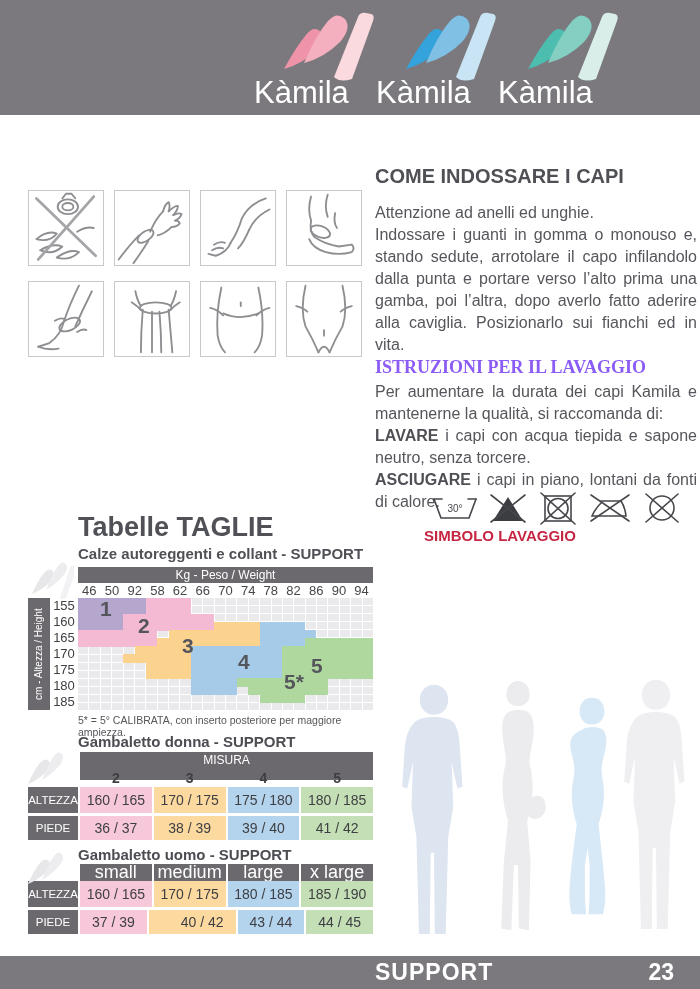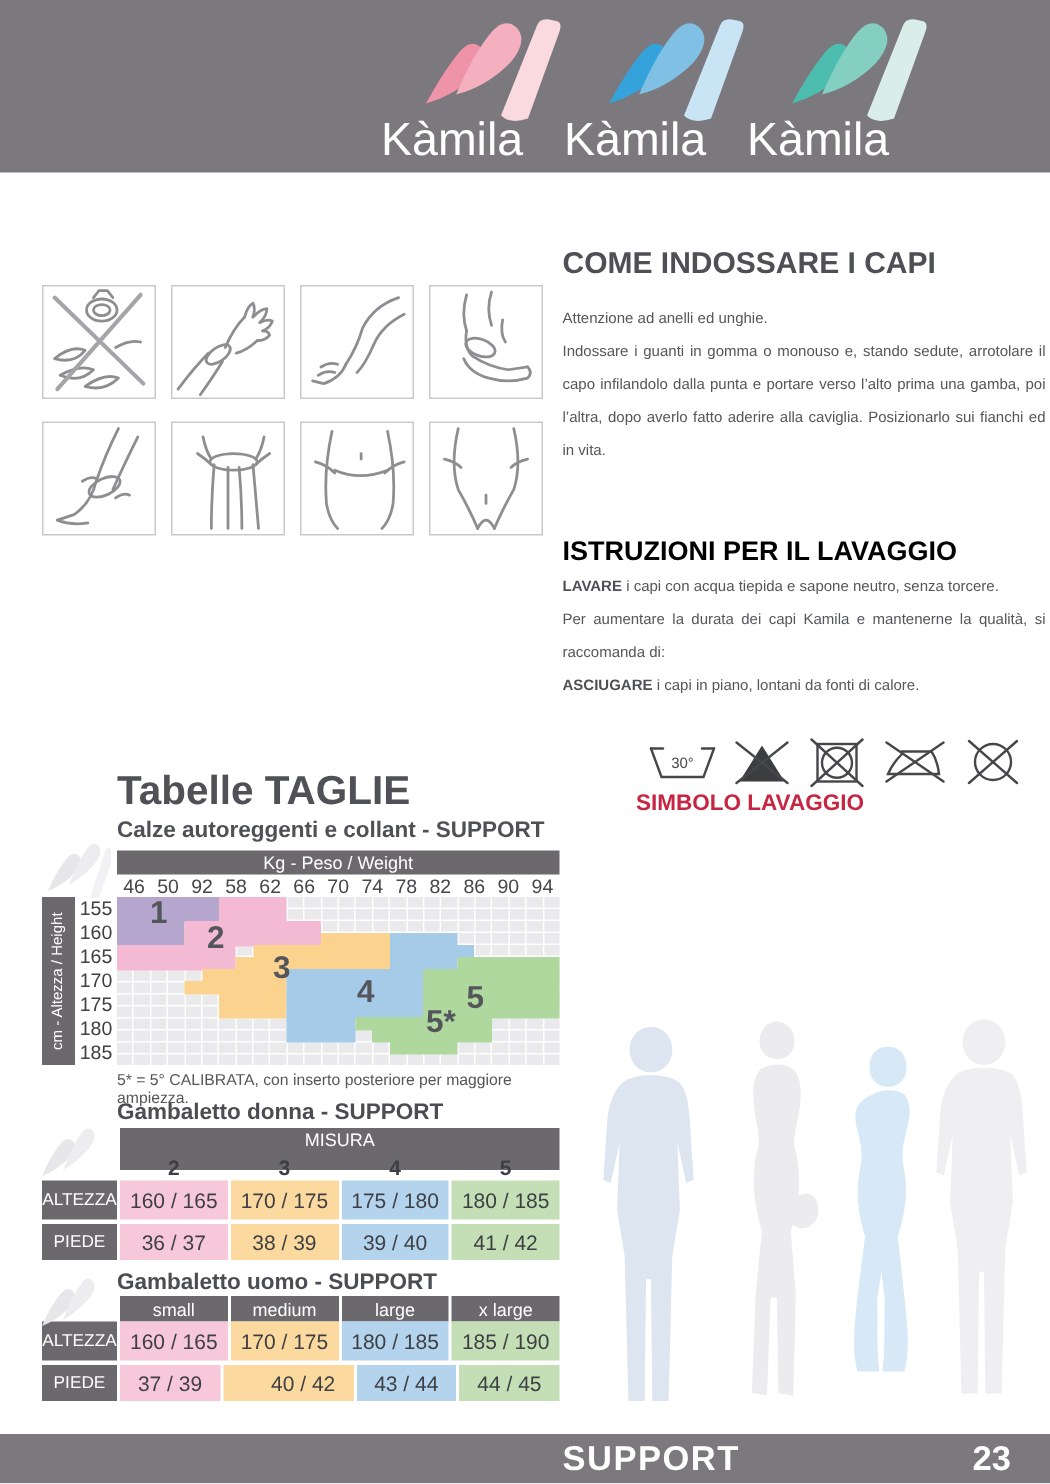--- a/index.html
+++ b/index.html
@@ -13,22 +13,22 @@
   .logo-text{position:absolute;left:0;bottom:4px;color:#fff;font-size:31px;font-weight:400;letter-spacing:0px;}
   
   .boxgrid{position:absolute;left:28px;top:190px;width:338px;}
   .ibox{position:absolute;width:76px;height:76px;border:1px solid #c9c9cb;background:#fff;box-sizing:border-box;}
   .ibox svg{width:74px;height:74px;}
   .sk{fill:none;stroke:#8e8e92;stroke-width:2;stroke-linecap:round;stroke-linejoin:round;}
   .skx{fill:none;stroke:#a5a5a9;stroke-width:3;stroke-linecap:round;}
   
   .rcol{position:absolute;left:375px;width:322px;}
   .h1{font-size:20px;font-weight:bold;color:#4f5055;margin:0 0 14px 0;}
-  .h2{font-size:18px;font-weight:bold;color:#000000;margin:0 0 3px 0;}
-  .body-p{font-size:10px;line-height:22px;color:#55565b;text-align:justify;margin:0;}
+  .h2{font-size:18px;font-weight:bold;color:#8b5cf6;margin:0 0 3px 0;font-family:Liberation Serif, serif;}
+  .body-p{font-size:16px;line-height:22px;color:#55565b;text-align:justify;margin:0;}
   .body-p b{color:#4f5055;}
   .first-line{text-align:left;}
   .wash-syms{position:absolute;left:432px;top:491px;display:flex;gap:9px;align-items:center;}
   .wash-syms svg{display:block;}
   .wsym{fill:none;stroke:#46474b;stroke-width:1.6;stroke-linecap:round;}
   .wash-cap{position:absolute;left:424px;top:527px;font-size:15px;font-weight:bold;}
   
   .tt-title{position:absolute;left:78px;top:512px;font-size:27px;font-weight:bold;color:#505156;}
   .tt-sub{position:absolute;left:78px;top:545px;font-size:15px;font-weight:bold;color:#505156;}
   .chart{position:absolute;left:28px;top:567px;width:345px;}
@@ -46,21 +46,21 @@
   .gcell{background:#eaeaec;}
   .zone{position:absolute;}
   .zlabel{position:absolute;font-size:21px;font-weight:bold;color:#55565c;line-height:20px;}
   .footnote{position:absolute;left:50px;top:147px;width:300px;font-size:10.5px;color:#55565a;}
   
   .tbl-title{position:absolute;left:78px;font-size:15px;font-weight:bold;color:#4c4d52;}
   .bar{position:absolute;background:#6b696e;color:#fff;text-align:center;}
   .trow{position:absolute;left:80px;width:293px;display:flex;gap:2px;}
   .tcell{flex:1;text-align:center;color:#3e3f43;font-size:14px;display:flex;align-items:center;justify-content:center;}
   .thead-white .tcell{font-weight:bold;color:#3e3f43;}
-  .thead-gray .tcell{background:#6b696e;color:#fff;font-size:12px;font-weight:normal;}
+  .thead-gray .tcell{background:#6b696e;color:#fff;font-size:18px;font-weight:normal;}
   .rlabel{position:absolute;left:28px;width:50px;background:#6b696e;color:#fff;font-size:11.5px;
           display:flex;align-items:center;justify-content:center;}
   
   .sil{position:absolute;}
   
   .deco{position:absolute;}
   
   .ftr{position:absolute;left:0;top:956px;width:700px;height:33px;background:#7b797e;}
   .ftr-label{position:absolute;left:375px;top:3px;color:#fff;font-size:23px;font-weight:bold;letter-spacing:1px;}
   .ftr-page{position:absolute;right:26px;top:3px;color:#fff;font-size:23px;font-weight:bold;text-align:right;}
@@ -193,22 +193,22 @@
   </div>
 
   <div class="rcol" style="top:165px">
     <p class="h1">COME INDOSSARE I CAPI</p>
     <p class="body-p first-line">Attenzione ad anelli ed unghie.</p>
     <p class="body-p">Indossare i guanti in gomma o monouso e, stando sedute, arrotolare il capo infilandolo dalla punta e portare verso l’alto prima una gamba, poi l’altra, dopo averlo fatto aderire alla caviglia. Posizionarlo sui fianchi ed in vita.</p>
   </div>
 
   <div class="rcol" style="top:357px">
     <p class="h2">ISTRUZIONI PER IL LAVAGGIO</p>
+    <p class="body-p">Per aumentare la durata dei capi Kamila e mantenerne la qualità, si raccomanda di:</p>
     <p class="body-p"><b>LAVARE</b><span> i capi con acqua tiepida e sapone neutro, senza torcere.</span></p>
-    <p class="body-p">Per aumentare la durata dei capi Kamila e mantenerne la qualità, si raccomanda di:</p>
     <p class="body-p"><b>ASCIUGARE</b><span> i capi in piano, lontani da fonti di calore.</span></p>
   </div>
 
   <div class="wash-syms">
     <svg width="46" height="34" viewBox="0 0 46 34">
       <path class="wsym" d="M2,8 L9,27 L37,27 L44,8"></path>
       <line class="wsym" x1="2" y1="8" x2="10" y2="8"></line>
       <line class="wsym" x1="36" y1="8" x2="44" y2="8"></line>
       <text x="23" y="21" text-anchor="middle" font-size="10" fill="#46474b" font-family="Liberation Sans, sans-serif">30°</text>
     </svg>

